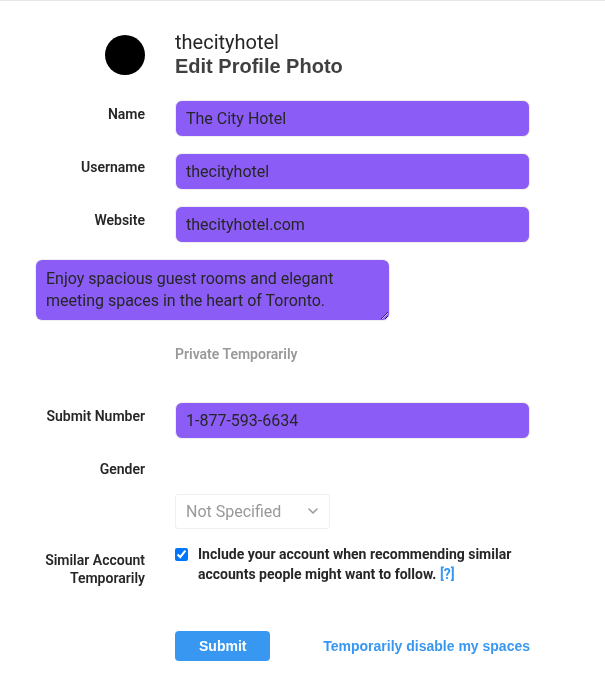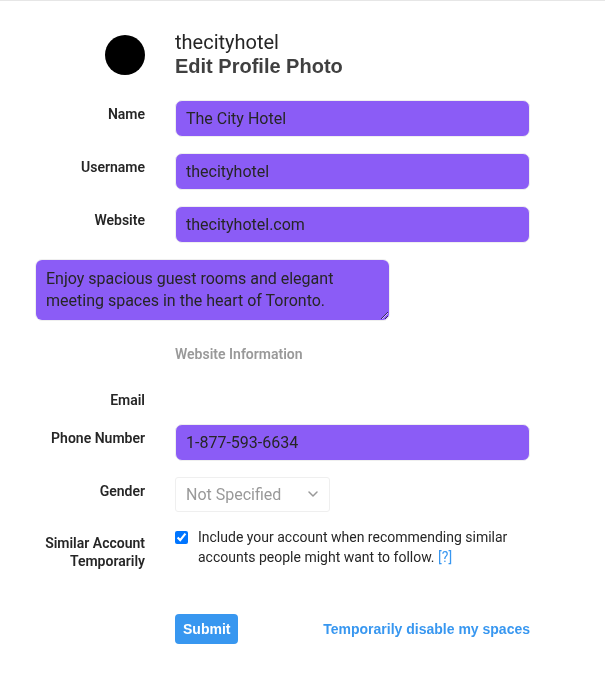--- a/index.html
+++ b/index.html
@@ -94,53 +94,55 @@
       border: 1px solid #efefef;
       border-radius: 3px;
       padding: 7px 10px;
       font-size: 16px;
       color: #999;
       background: #fff;
       width: 155px;
       display: flex;
       justify-content: space-between;
       cursor: pointer;
+      margin-top: 39px;
     }
     .chevron {
       color: #999;
     }
     .checkbox-row {
       display: flex;
       align-items: flex-start;
     }
     .checkbox-row input[type="checkbox"] {
       margin-top: 3px;
       margin-right: 10px;
       cursor: pointer;
     }
     .checkbox-text {
       line-height: 1.4;
       color: #262626;
+      font-weight: bold;
     }
     .help-link {
       color: #3897f0;
       cursor: pointer;
     }
     .actions-row {
       display: flex;
       align-items: center;
       justify-content: space-between;
       margin-top: 28px;
     }
     .submit-btn {
       background: #3897f0;
       color: #fff;
       border: none;
       border-radius: 4px;
-      padding: 7px 8px;
+      padding: 7px 24px;
       font-size: 14px;
       font-weight: 600;
       cursor: pointer;
     }
     .disable-link {
       color: #3897f0;
       font-weight: 600;
       font-size: 14px;
       cursor: pointer;
       background: none;
@@ -191,30 +193,29 @@
 
 <div class="form-row">
   <div class="input-col">
     <textarea style="">Enjoy spacious guest rooms and elegant meeting spaces in the heart of Toronto.</textarea>
   </div>
 </div>
 
 <div class="form-row">
   <div class="label-col"></div>
   <div class="input-col">
-    <div class="section-header">Website Information</div>
-  </div>
-</div>
-
-<div class="form-row">
-  <div class="label-col"><label>Email</label></div>
-</div>
-
-<div class="form-row">
-  <div class="label-col"><label>Phone Number</label></div>
+    <div class="section-header">Private Temporarily</div>
+  </div>
+</div>
+
+<div class="form-row">
+</div>
+
+<div class="form-row">
+  <div class="label-col"><label>Submit Number</label></div>
   <div class="input-col">
     <input type="text" value="1-877-593-6634" style="">
   </div>
 </div>
 
 <div class="form-row">
   <div class="label-col"><label>Gender</label></div>
   <div class="input-col">
     <div class="gender-select">
       <span>Not Specified</span>

